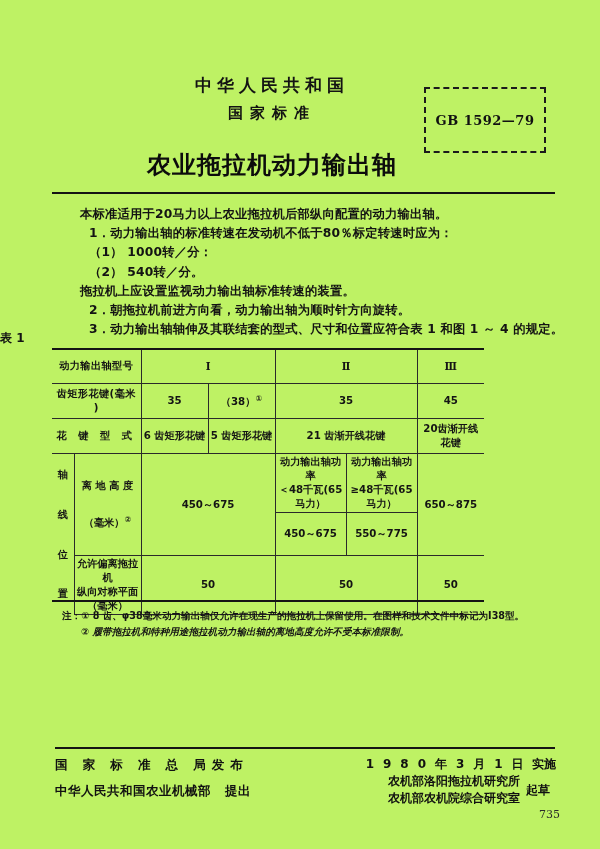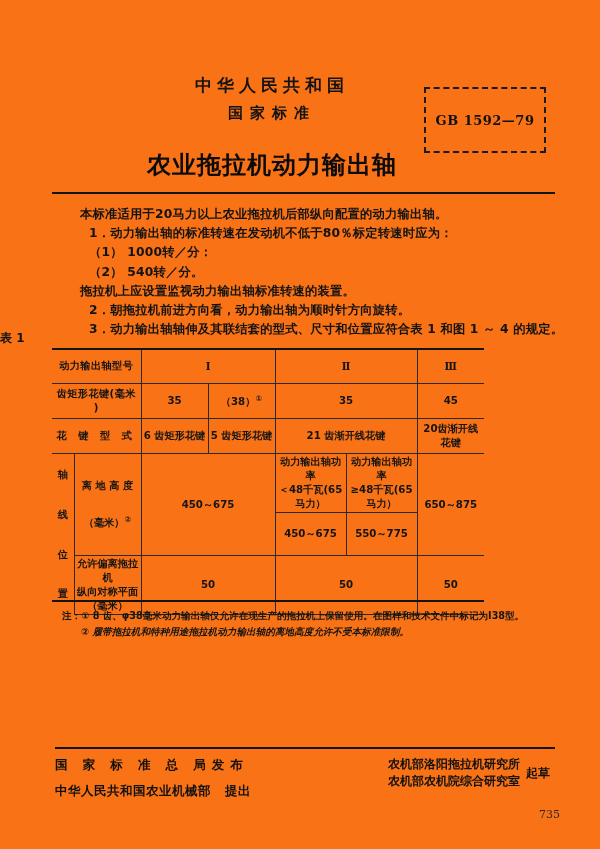--- a/index.html
+++ b/index.html
@@ -13,21 +13,21 @@
     position: relative;
     font-family: "DejaVu Serif", "Liberation Serif", serif;
     color: #111111;
     overflow: hidden;
   }
   .page {
     position: absolute;
     left: 0; top: 0;
     width: 600px;
     height: 849px;
-    background: #f97316;
+    background: #bef264;
   }
 
   
   .masthead {
     position: absolute;
     left: 52px; top: 66px;
     width: 503px;
     height: 112px;
   }
   .nation-line {
@@ -409,20 +409,24 @@
 
   <div class="rule-bottom"></div>
 
   <div class="footer-left">
     <div class="fl1"><span>国 家 标 准 总 局</span><span>发布</span></div>
     <div class="fl2"><span>中华人民共和国农业机械部</span><span class="gap"></span><span>提出</span></div>
   </div>
 
   <div class="footer-right">
     <div class="fr-row">
+      <div class="fr-main fr-date">1 9 8 0 年 3 月 1 日</div>
+      <div class="fr-suffix">实施</div>
+    </div>
+    <div class="fr-row">
       <div class="fr-two">
         <div>农机部洛阳拖拉机研究所</div>
         <div>农机部农机院综合研究室</div>
       </div>
       <div class="fr-suffix">起草</div>
     </div>
   </div>
 
   <div class="page-num">735</div>
 

